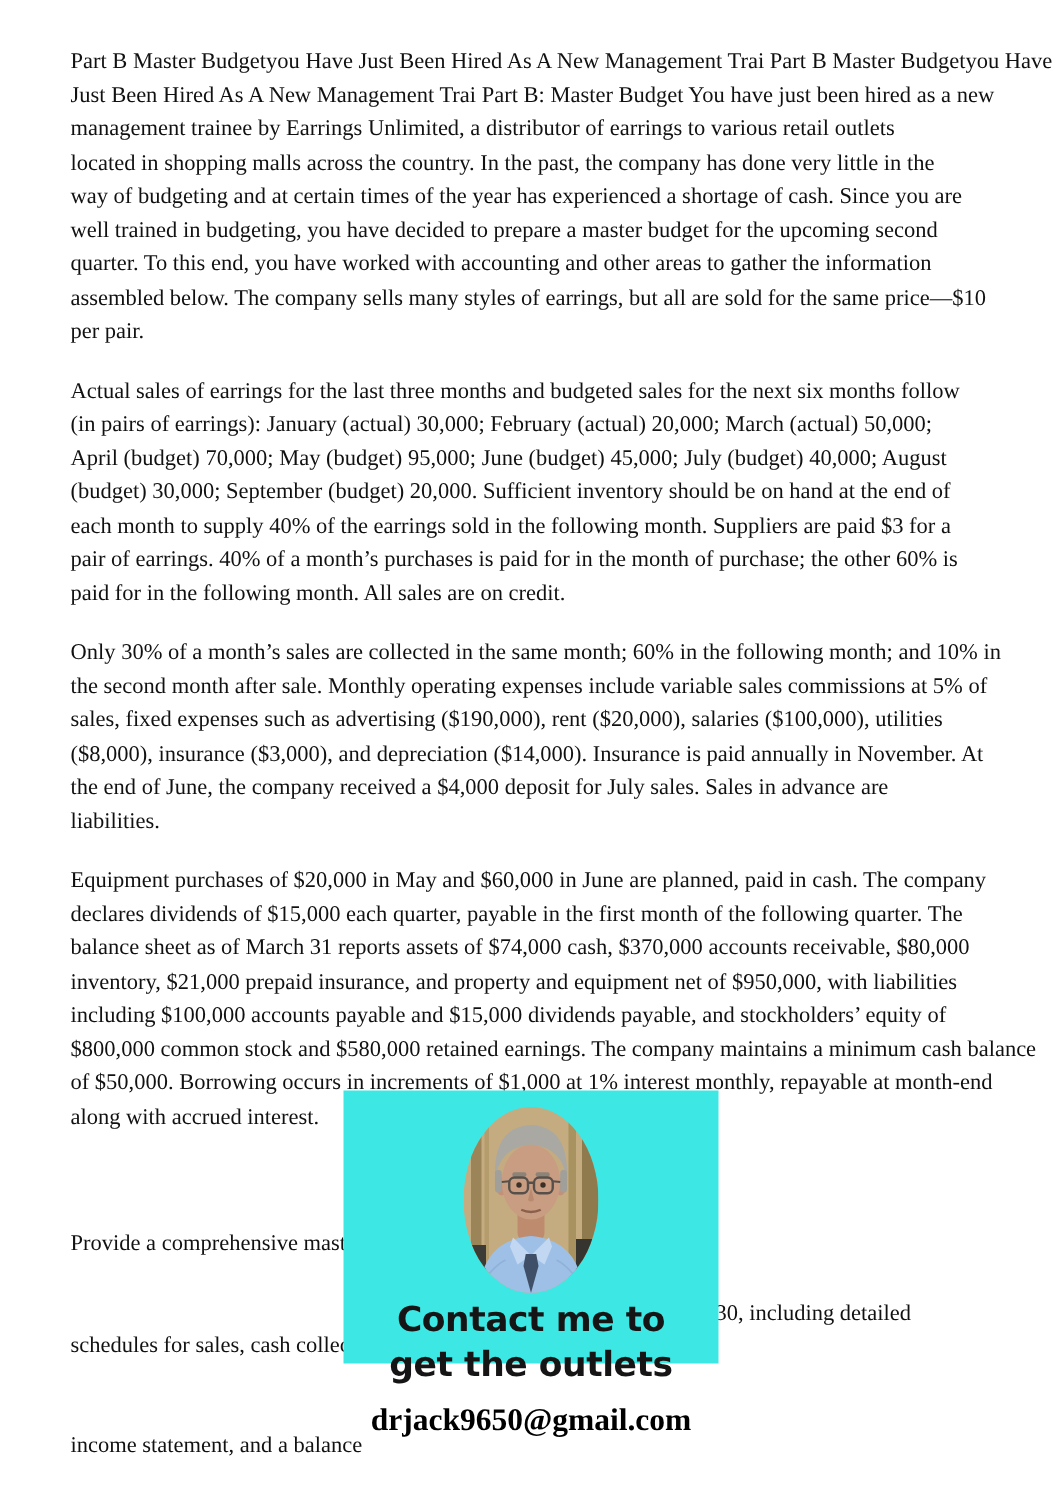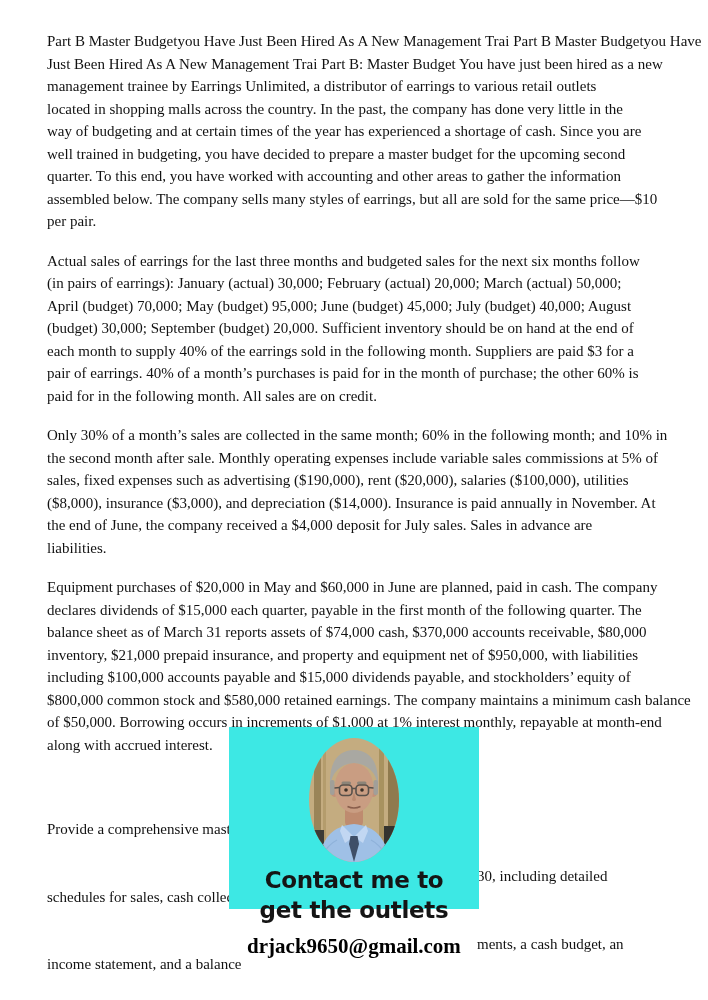--- a/index.html
+++ b/index.html
@@ -71,21 +71,20 @@
 of $50,000. Borrowing occurs in increments of $1,000 at 1% interest monthly, repayable at month-end
 along with accrued interest.</p>
 
   <div class="para frag-para">
     <div class="frag-line">
       <span class="frag-left">Provide a comprehensive maste</span>
       <span class="frag-right">30, including detailed</span>
     </div>
     <div class="frag-line">
       <span class="frag-left">schedules for sales, cash collect</span>
-      <span class="frag-right">ments, a cash budget, an</span>
     </div>
     <div class="frag-line">
       <span class="frag-left">income statement, and a balance</span>
       <span class="frag-right">eparation of a actual</span>
     </div>
     
     
     
     
     

